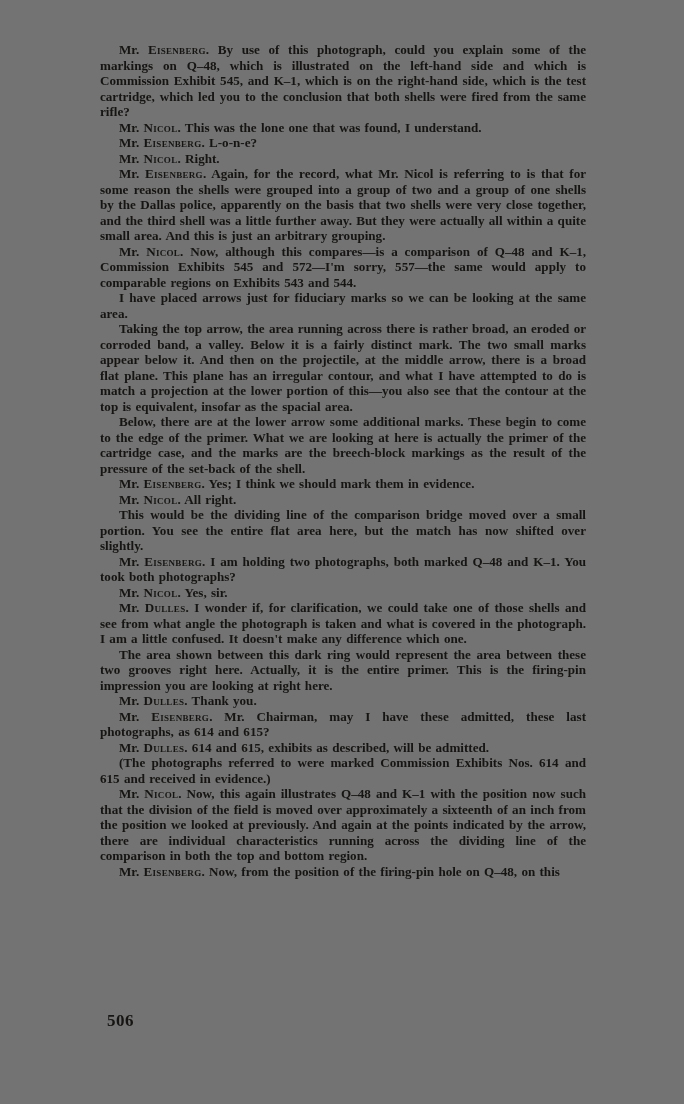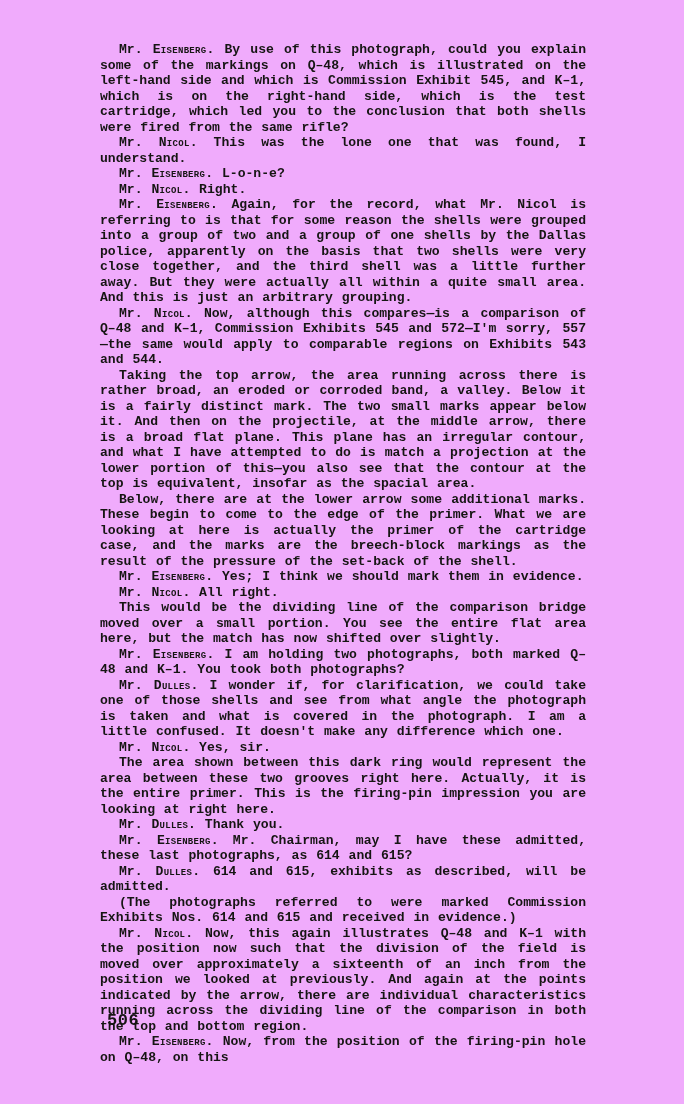--- a/index.html
+++ b/index.html
@@ -5,24 +5,24 @@
   html, body {
     margin: 0;
     padding: 0;
     background: #f4f3ef;
   }
   .page {
     position: relative;
     width: 684px;
     height: 1104px;
     margin: 0 auto;
-    background: #f0abfc;
+    background: #737373;
     overflow: hidden;
     color: #161513;
-    font-family: Liberation Mono, monospace;
+    font-family: Liberation Serif, serif;
     font-weight: bold;
   }
   .transcript {
     position: absolute;
     left: 100px;
     top: 42px;
     width: 486px;
   }
   p.para {
     margin: 0;
@@ -50,28 +50,29 @@
 <body>
 
 <div class="page">
   <div class="transcript">
       <p class="para"><span class="speaker">Mr. <span class="sc">Eisenberg</span>.</span>  By use of this photograph, could you explain some of the markings on Q–48, which is illustrated on the left-hand side and which is Commission Exhibit 545, and K–1, which is on the right-hand side, which is the test cartridge, which led you to the conclusion that both shells were fired from the same rifle?</p>
       <p class="para"><span class="speaker">Mr. <span class="sc">Nicol</span>.</span>  This was the lone one that was found, I understand.</p>
       <p class="para"><span class="speaker">Mr. <span class="sc">Eisenberg</span>.</span>  L-o-n-e?</p>
       <p class="para"><span class="speaker">Mr. <span class="sc">Nicol</span>.</span>  Right.</p>
       <p class="para"><span class="speaker">Mr. <span class="sc">Eisenberg</span>.</span>  Again, for the record, what Mr. Nicol is referring to is that for some reason the shells were grouped into a group of two and a group of one shells by the Dallas police, apparently on the basis that two shells were very close together, and the third shell was a little further away.  But they were actually all within a quite small area.  And this is just an arbitrary grouping.</p>
       <p class="para"><span class="speaker">Mr. <span class="sc">Nicol</span>.</span>  Now, although this compares—is a comparison of Q–48 and K–1, Commission Exhibits 545 and 572—I'm sorry, 557—the same would apply to comparable regions on Exhibits 543 and 544.</p>
+      <p class="para">I have placed arrows just for fiduciary marks so we can be looking at the same area.</p>
       <p class="para">Taking the top arrow, the area running across there is rather broad, an eroded or corroded band, a valley.  Below it is a fairly distinct mark.  The two small marks appear below it.  And then on the projectile, at the middle arrow, there is a broad flat plane.   This plane has an irregular contour, and what I have attempted to do is match a projection at the lower portion of this—you also see that the contour at the top is equivalent, insofar as the spacial area.</p>
       <p class="para">Below, there are at the lower arrow some additional marks.  These begin to come to the edge of the primer.  What we are looking at here is actually the primer of the cartridge case, and the marks are the breech-block markings as the result of the pressure of the set-back of the shell.</p>
       <p class="para"><span class="speaker">Mr. <span class="sc">Eisenberg</span>.</span>  Yes; I think we should mark them in evidence.</p>
       <p class="para"><span class="speaker">Mr. <span class="sc">Nicol</span>.</span>  All right.</p>
       <p class="para">This would be the dividing line of the comparison bridge moved over a small portion.  You see the entire flat area here, but the match has now shifted over slightly.</p>
       <p class="para"><span class="speaker">Mr. <span class="sc">Eisenberg</span>.</span>  I am holding two photographs, both marked Q–48 and K–1. You took both photographs?</p>
+      <p class="para"><span class="speaker">Mr. <span class="sc">Nicol</span>.</span>  Yes, sir.</p>
       <p class="para"><span class="speaker">Mr. <span class="sc">Dulles</span>.</span>  I wonder if, for clarification, we could take one of those shells and see from what angle the photograph is taken and what is covered in the photograph.  I am a little confused.  It doesn't make any difference which one.</p>
-      <p class="para"><span class="speaker">Mr. <span class="sc">Nicol</span>.</span>  Yes, sir.</p>
       <p class="para">The area shown between this dark ring would represent the area between these two grooves right here.  Actually, it is the entire primer.  This is the firing-pin impression you are looking at right here.</p>
       <p class="para"><span class="speaker">Mr. <span class="sc">Dulles</span>.</span>  Thank you.</p>
       <p class="para"><span class="speaker">Mr. <span class="sc">Eisenberg</span>.</span>  Mr. Chairman, may I have these admitted, these last photographs, as 614 and 615?</p>
       <p class="para"><span class="speaker">Mr. <span class="sc">Dulles</span>.</span>  614 and 615, exhibits as described, will be admitted.</p>
       <p class="para">(The photographs referred to were marked Commission Exhibits Nos. 614 and 615 and received in evidence.)</p>
       <p class="para"><span class="speaker">Mr. <span class="sc">Nicol</span>.</span>  Now, this again illustrates Q–48 and K–1 with the position now such that the division of the field is moved over approximately a sixteenth of an inch from the position we looked at previously.  And again at the points indicated by the arrow, there are individual characteristics running across the dividing line of the comparison in both the top and bottom region.</p>
       <p class="para"><span class="speaker">Mr. <span class="sc">Eisenberg</span>.</span>  Now, from the position of the firing-pin hole on Q–48, on this</p>
     </div>
   <div class="page-number">506</div>
 </div>

